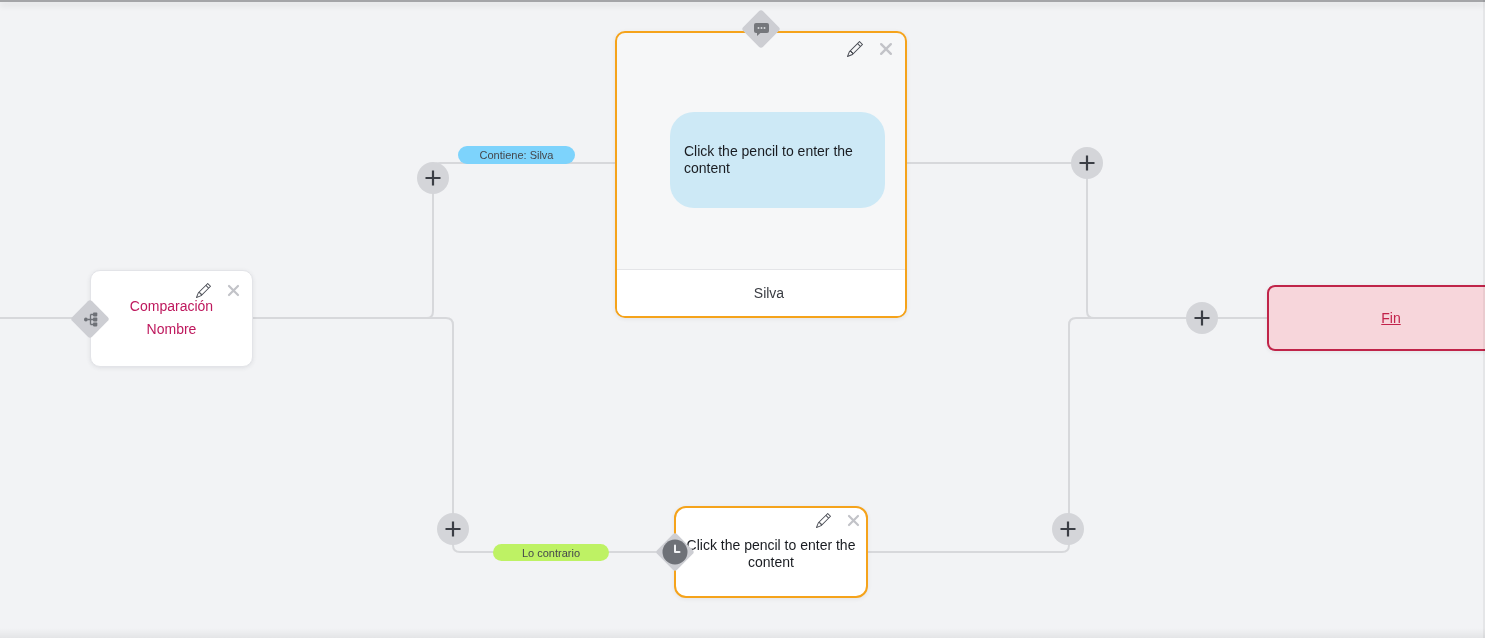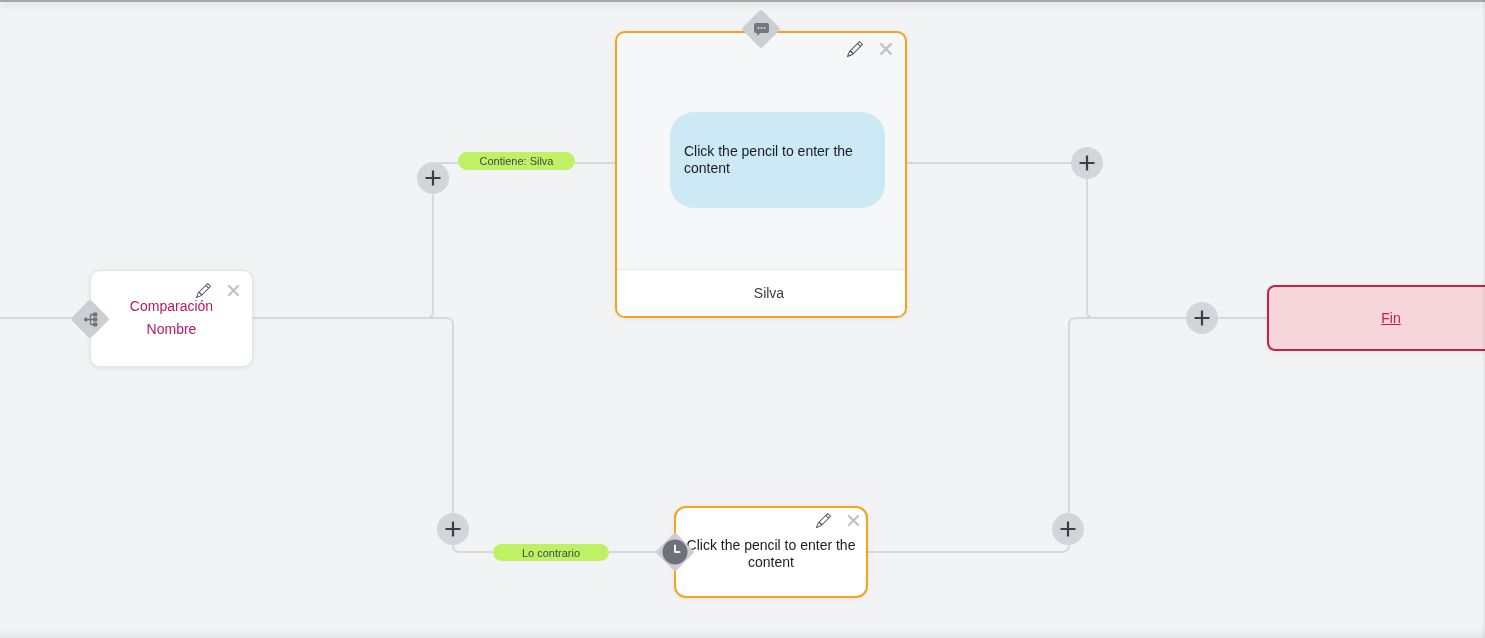--- a/index.html
+++ b/index.html
@@ -95,21 +95,21 @@
     position:absolute;width:32px;height:32px;border-radius:50%;
     background:#d4d5d9;display:flex;align-items:center;justify-content:center;
     z-index:5;cursor:pointer;border:0;padding:0;
   }
 
   
   .pill{
     position:absolute;z-index:4;display:flex;align-items:center;justify-content:center;
     font-size:11px;color:#45474c;border-radius:9px;cursor:pointer;white-space:nowrap;
   }
-  .pill-gray{left:458px;top:152px;width:117px;height:18px;background:#bef264;}
+  .pill-gray{left:458px;top:146px;width:117px;height:18px;background:#7dd3fc;}
   .pill-white{left:493px;top:544px;width:116px;height:17px;background:#bef264;}
 </style>
 </head>
 <body>
 
 <div>
 
   <div class="top-edge"></div>
 
   <svg class="edges" width="1485" height="638" viewBox="0 0 1485 638">

